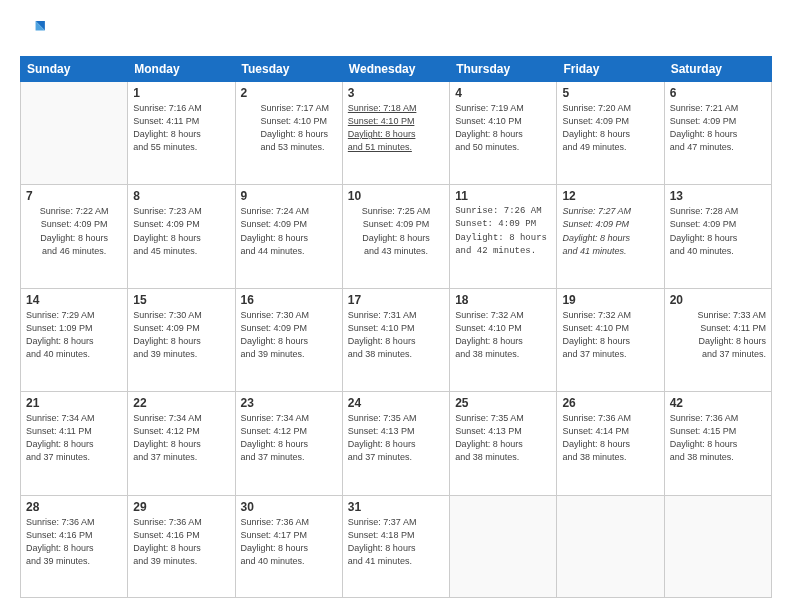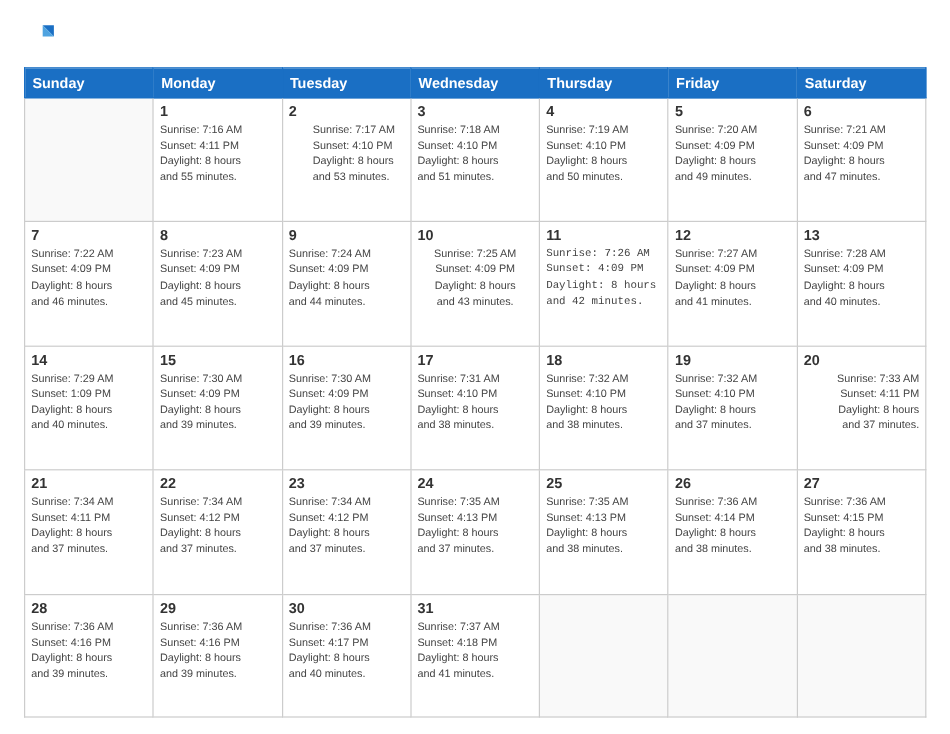--- a/index.html
+++ b/index.html
@@ -144,21 +144,21 @@
           </td>
           <td>
             <span class="day-num">2</span>
             <div class="day-info" style="white-space: pre-line; margin-left: 20px;">Sunrise: 7:17 AM
 Sunset: 4:10 PM
 Daylight: 8 hours
 and 53 minutes.</div>
           </td>
           <td>
             <span class="day-num">3</span>
-            <div class="day-info" style="white-space: pre-line;">Sunrise: 7:18 AM
+            <div class="day-info" style="white-space: pre-line; text-decoration: underline;">Sunrise: 7:18 AM
 Sunset: 4:10 PM
 Daylight: 8 hours
 and 51 minutes.</div>
           </td>
           <td>
             <span class="day-num">4</span>
             <div class="day-info" style="white-space: pre-line;">Sunrise: 7:19 AM
 Sunset: 4:10 PM
 Daylight: 8 hours
 and 50 minutes.</div>
@@ -174,21 +174,21 @@
             <span class="day-num">6</span>
             <div class="day-info" style="white-space: pre-line;">Sunrise: 7:21 AM
 Sunset: 4:09 PM
 Daylight: 8 hours
 and 47 minutes.</div>
           </td>
         </tr>
         <tr>
           <td>
             <span class="day-num">7</span>
-            <div class="day-info" style="white-space: pre-line;">Sunrise: 7:22 AM
+            <div class="day-info" style="white-space: pre-line; text-align: center;">Sunrise: 7:22 AM
 Sunset: 4:09 PM
 Daylight: 8 hours
 and 46 minutes.</div>
           </td>
           <td>
             <span class="day-num">8</span>
             <div class="day-info" style="white-space: pre-line;">Sunrise: 7:23 AM
 Sunset: 4:09 PM
 Daylight: 8 hours
 and 45 minutes.</div>
@@ -209,21 +209,21 @@
           </td>
           <td>
             <span class="day-num">11</span>
             <div class="day-info" style="white-space: pre-line; font-family: Liberation Mono, monospace;">Sunrise: 7:26 AM
 Sunset: 4:09 PM
 Daylight: 8 hours
 and 42 minutes.</div>
           </td>
           <td>
             <span class="day-num">12</span>
-            <div class="day-info" style="white-space: pre-line;">Sunrise: 7:27 AM
+            <div class="day-info" style="white-space: pre-line; font-style: italic;">Sunrise: 7:27 AM
 Sunset: 4:09 PM
 Daylight: 8 hours
 and 41 minutes.</div>
           </td>
           <td>
             <span class="day-num">13</span>
             <div class="day-info" style="white-space: pre-line;">Sunrise: 7:28 AM
 Sunset: 4:09 PM
 Daylight: 8 hours
 and 40 minutes.</div>
@@ -317,21 +317,21 @@
 and 38 minutes.</div>
           </td>
           <td>
             <span class="day-num">26</span>
             <div class="day-info" style="white-space: pre-line;">Sunrise: 7:36 AM
 Sunset: 4:14 PM
 Daylight: 8 hours
 and 38 minutes.</div>
           </td>
           <td>
-            <span class="day-num">27</span>
+            <span class="day-num">42</span>
             <div class="day-info" style="white-space: pre-line;">Sunrise: 7:36 AM
 Sunset: 4:15 PM
 Daylight: 8 hours
 and 38 minutes.</div>
           </td>
         </tr>
         <tr class="last-row">
           <td>
             <span class="day-num">28</span>
             <div class="day-info" style="white-space: pre-line;">Sunrise: 7:36 AM

